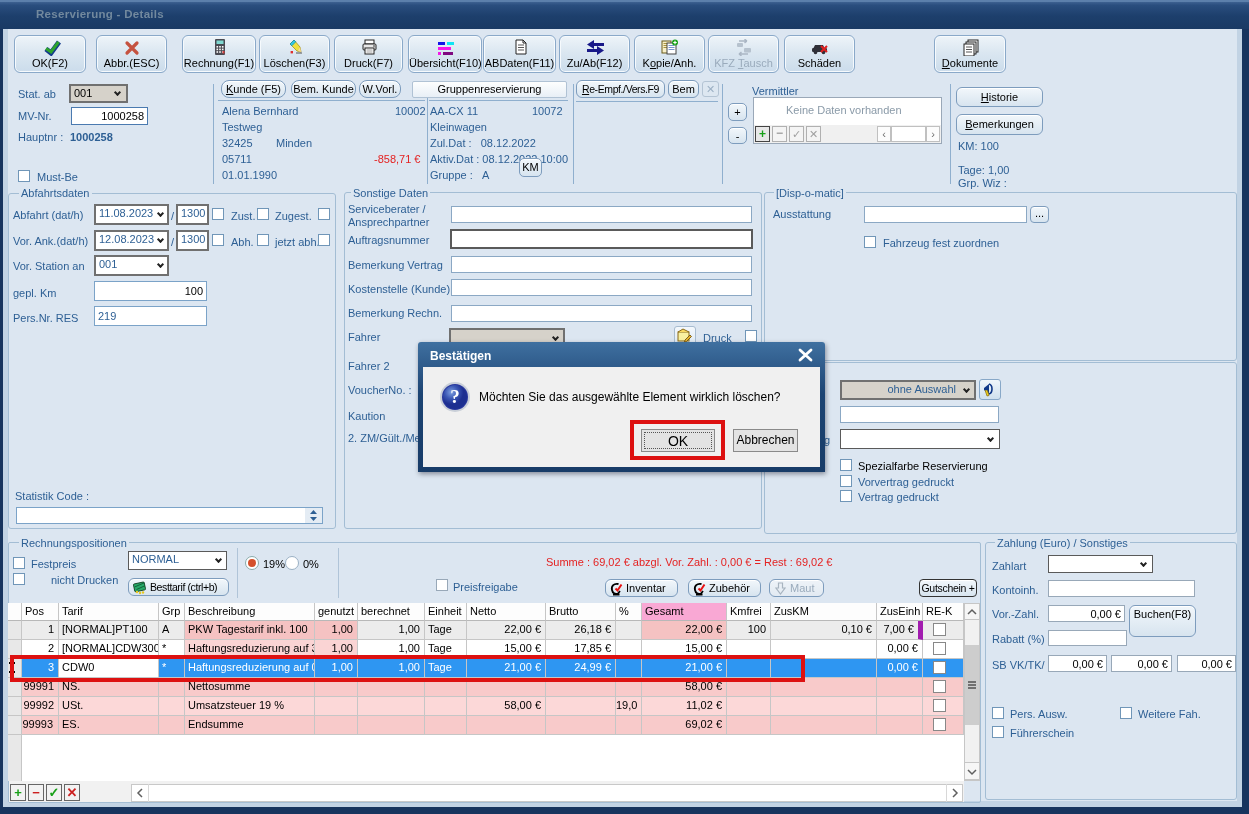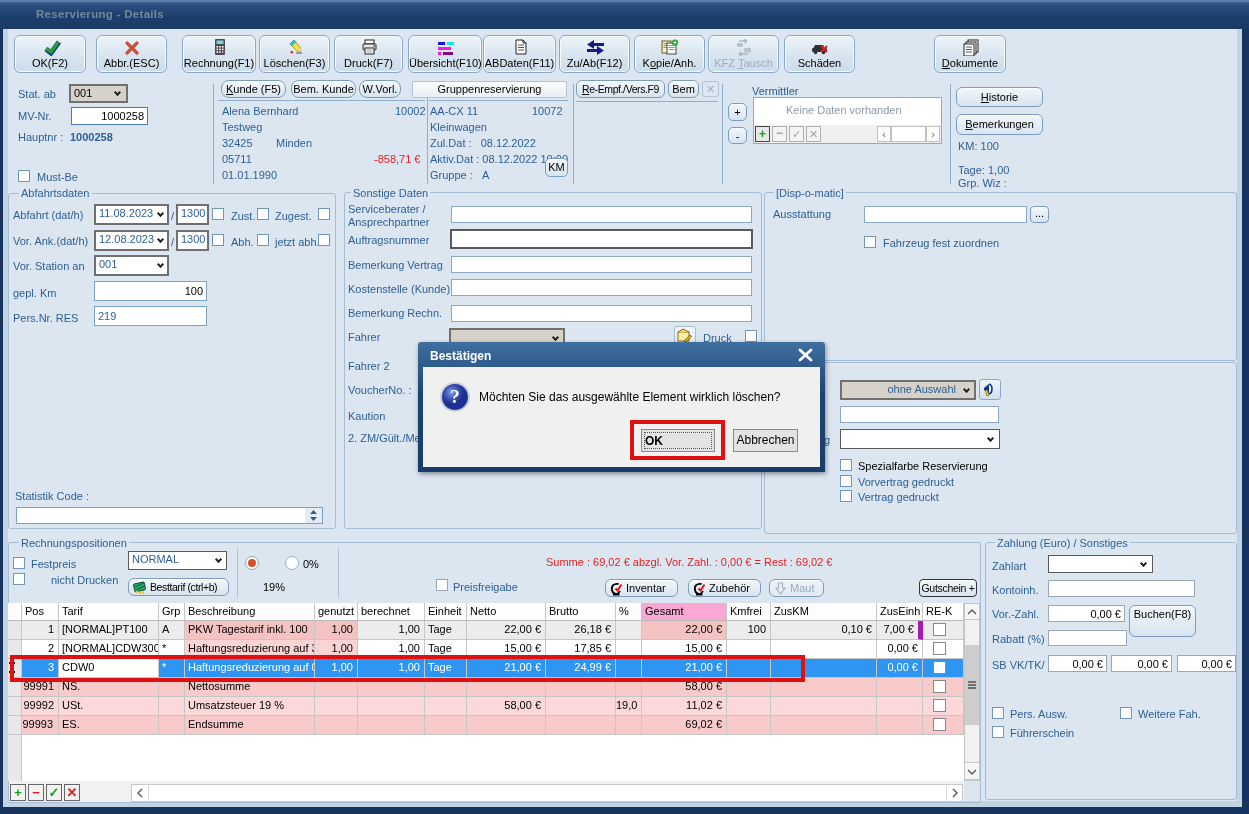--- a/index.html
+++ b/index.html
@@ -181,21 +181,21 @@
 <div class="lbl" style="left:222px;top:153px;">05711</div>
 <div class="lbl red" style="left:374px;top:153px;">-858,71 €</div>
 <div class="lbl" style="left:222px;top:169px;">01.01.1990</div>
 
 <div class="lbl" style="left:430px;top:105px;">AA-CX 11</div>
 <div class="lbl" style="left:532px;top:105px;">10072</div>
 <div class="lbl" style="left:430px;top:121px;">Kleinwagen</div>
 <div class="lbl" style="left:430px;top:137px;">Zul.Dat :&nbsp;&nbsp;&nbsp;08.12.2022</div>
 <div class="lbl" style="left:430px;top:153px;">Aktiv.Dat : 08.12.2022 10:00</div>
 <div class="lbl" style="left:430px;top:169px;">Gruppe :&nbsp;&nbsp;&nbsp;A</div>
-<div class="pill" style="left:545px;top:158px;width:23px;height:19px;border-radius:5px;line-height:17px;">KM</div>
+<div class="pill" style="left:519px;top:158px;width:23px;height:19px;border-radius:5px;line-height:17px;">KM</div>
 
 <div class="lbl" style="left:752px;top:85px;">Vermittler</div>
 <div class="pill" style="left:728px;top:103px;width:19px;height:18px;border-radius:5px;">+</div>
 <div class="pill" style="left:728px;top:127px;width:19px;height:17px;border-radius:5px;">-</div>
 <div class="abs" style="left:753px;top:97px;width:189px;height:47px;background:#fff;border:1px solid #9aa8b8;"></div>
 <div class="abs" style="left:786px;top:104px;font-size:11px;color:#8a9aa8;">Keine Daten vorhanden</div>
 <div class="abs" style="left:754px;top:125px;width:187px;height:18px;background:#f0f0f0;"></div>
 <div class="abs" style="left:755px;top:126px;width:15px;height:16px;background:#e8e8e8;border:1px solid #444;color:#18a018;font-weight:bold;font-size:12px;text-align:center;line-height:14px;">+</div>
 <div class="abs" style="left:772px;top:126px;width:15px;height:16px;background:#f4f4f4;border:1px solid #b0b0b0;color:#a0a0a0;font-weight:bold;font-size:12px;text-align:center;line-height:13px;">−</div>
 <div class="abs" style="left:789px;top:126px;width:15px;height:16px;background:#f4f4f4;border:1px solid #b0b0b0;color:#a0a0a0;font-size:11px;text-align:center;line-height:14px;">✓</div>
@@ -319,21 +319,21 @@
 <div class="pill" style="left:128px;top:578px;width:101px;height:18px;border-radius:6px;text-align:left;padding-left:21px;letter-spacing:-0.4px;font-size:10.5px;">
 <svg class="abs" style="left:4px;top:2px;" width="16" height="14">
         <rect x="1" y="2" width="11" height="8" rx="1" fill="#28a868" stroke="#083818" stroke-width="0.8" transform="rotate(-12 6 6)"></rect>
         <path d="M2 5 l10 -2 M3 8 l9 -2" stroke="#0a5830" stroke-width="0.8" transform="rotate(-12 6 6)"></path>
         <circle cx="4" cy="11" r="1.2" fill="#e8c820"></circle>
         <circle cx="7" cy="12" r="1.2" fill="#e8c820"></circle>
         <circle cx="10" cy="11.5" r="1.2" fill="#e8c820"></circle>
       </svg>Besttarif (ctrl+b)</div>
 <div class="abs" style="left:245px;top:556px;width:14px;height:14px;border-radius:50%;background:#fff;border:1px solid #8aa;"></div>
 <div class="abs" style="left:248px;top:559px;width:8px;height:8px;border-radius:50%;background:#d4502c;"></div>
-<div class="lbl blk" style="left:263px;top:581px;">19%</div>
+<div class="lbl blk" style="left:263px;top:558px;">19%</div>
 <div class="abs" style="left:285px;top:556px;width:14px;height:14px;border-radius:50%;background:#fff;border:1px solid #9ab0c4;"></div>
 <div class="lbl blk" style="left:303px;top:558px;">0%</div>
 <div class="vline" style="left:237px;top:548px;height:50px;background:#b0c4d8;"></div>
 <div class="vline" style="left:338px;top:548px;height:50px;background:#b0c4d8;"></div>
 <div class="lbl red" style="left:546px;top:556px;">Summe : 69,02 € abzgl. Vor. Zahl. : 0,00 € = Rest : 69,02 €</div>
 <div class="cb" style="left:436px;top:579px;border-color:#98a8b8;"></div>
 <div class="lbl" style="left:453px;top:581px;">Preisfreigabe</div>
 <div class="pill" style="left:605px;top:579px;width:73px;height:18px;border-radius:6px;text-align:left;padding-left:20px;">
 <svg class="abs" style="left:3px;top:2px;" width="15" height="14">
         <path d="M9.5 2 C5 1 2 4 3 8 C3.5 11 6 12.5 9 11.5 L11 9" fill="none" stroke="#000" stroke-width="1.8"></path>
@@ -549,16 +549,16 @@
         <radialGradient id="qg" cx="0.35" cy="0.3">
           <stop offset="0" stop-color="#7d9fe0"></stop>
           <stop offset="0.55" stop-color="#3a56b4"></stop>
           <stop offset="1" stop-color="#1d2f90"></stop>
         </radialGradient>
       </defs>
 <text x="16" y="22" text-anchor="middle" font-family="Liberation Serif,serif" font-size="19" font-weight="bold" fill="#fff">?</text>
 </svg>
 <div class="abs" style="left:479px;top:390px;font-size:12px;color:#000;">Möchten Sie das ausgewählte Element wirklich löschen?</div>
 <div class="abs" style="left:641px;top:429px;width:74px;height:23px;background:#e3e3e3;border:1px solid #8a8a8a;"></div>
-<div class="abs" style="left:644px;top:432px;width:68px;height:17px;border:1px dotted #555;font-size:12px;color:#000;line-height:16px;font-weight:bold;">OK</div>
+<div class="abs" style="left:644px;top:432px;width:68px;height:17px;border:1px dotted #555;font-size:14px;color:#000;text-align:center;line-height:16px;">OK</div>
 <div class="abs" style="left:630px;top:420px;width:95px;height:40px;border:4px solid #dd1111;"></div>
 <div class="abs" style="left:733px;top:429px;width:65px;height:23px;background:#e3e3e3;border:1px solid #8a8a8a;font-size:12px;color:#000;text-align:center;line-height:21px;">Abbrechen</div>
 </div>
 
 </body></html>

